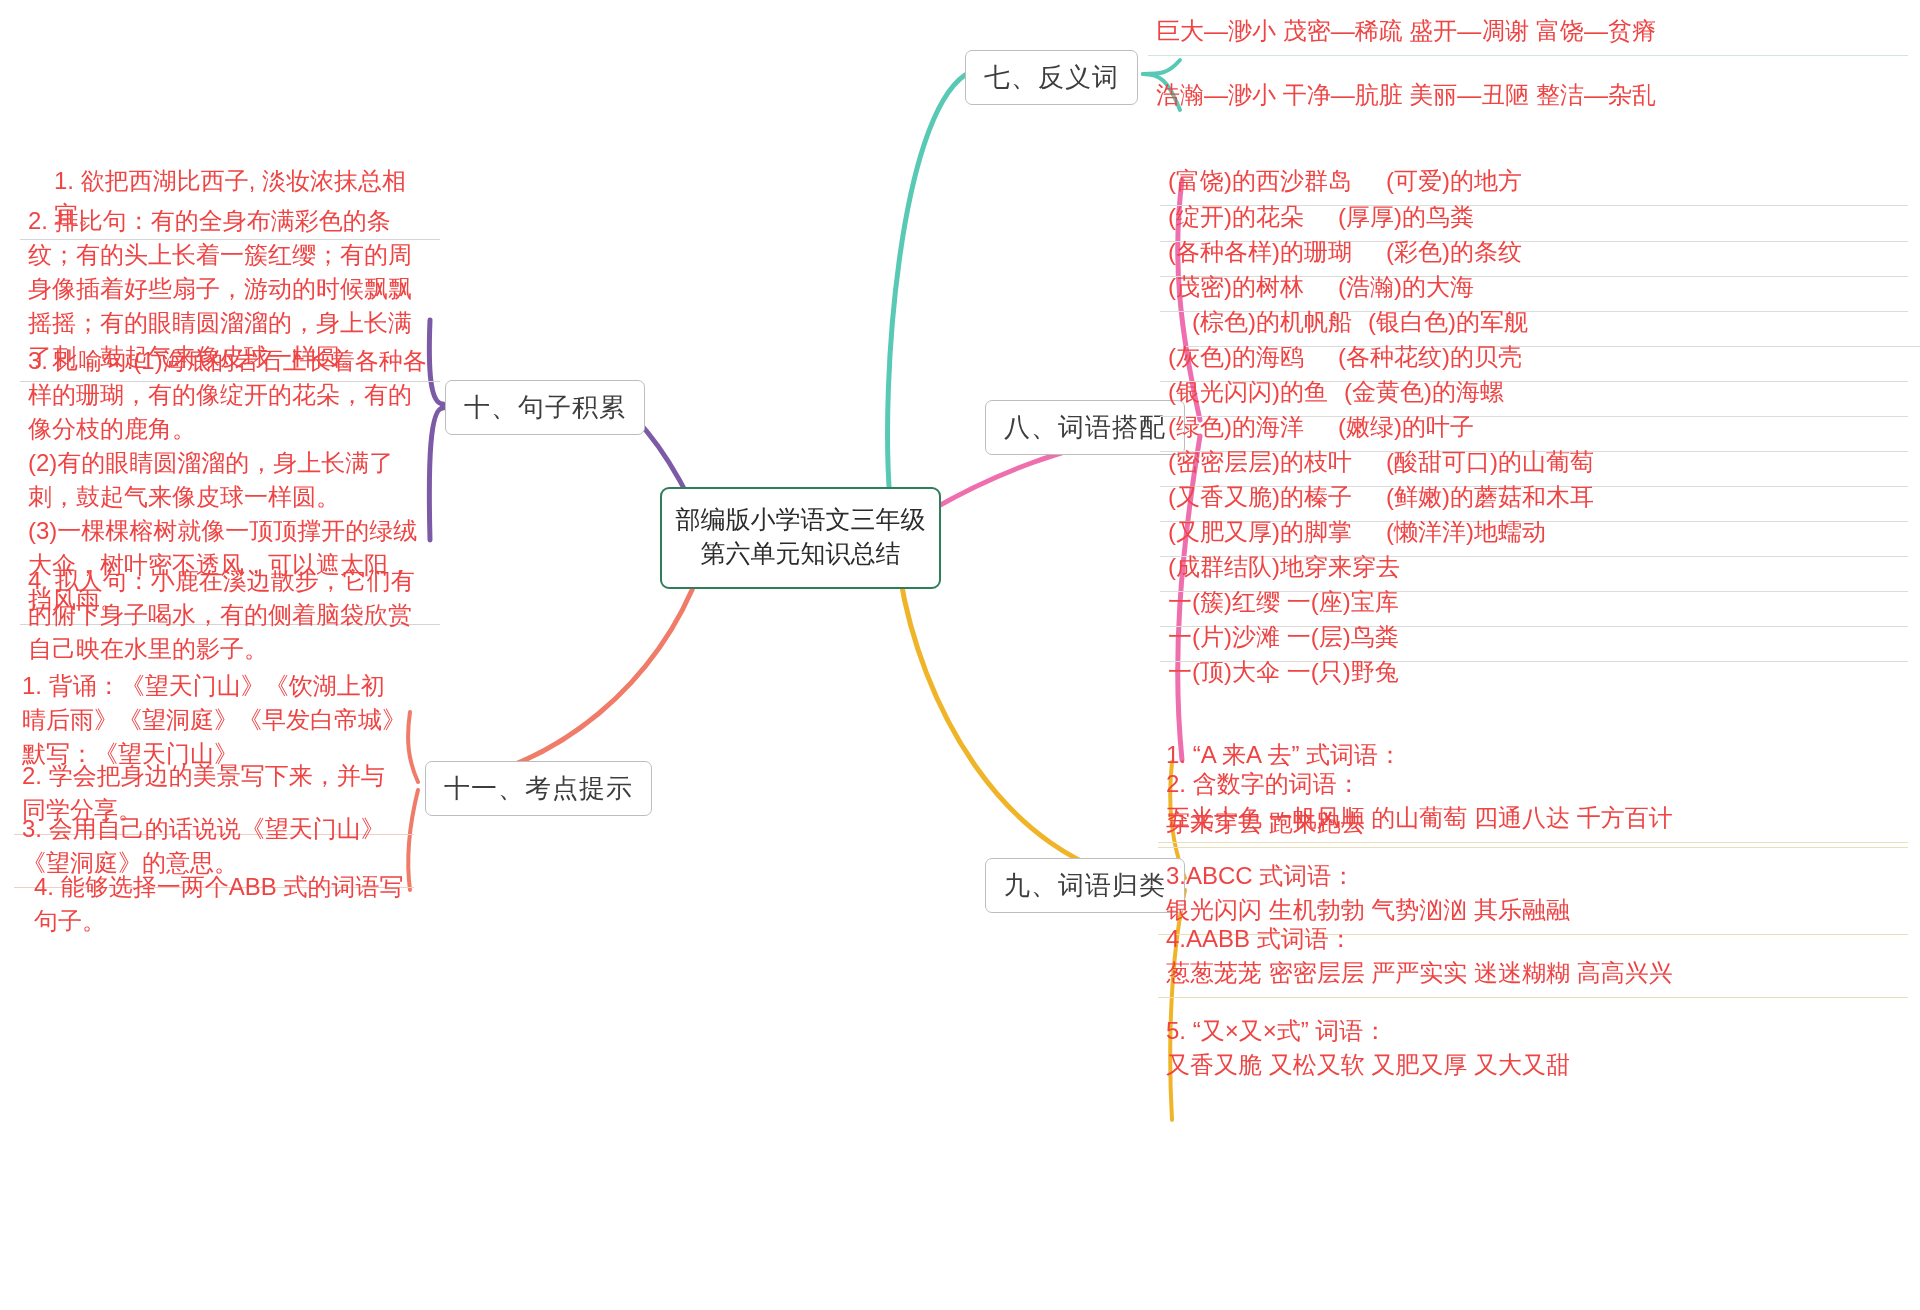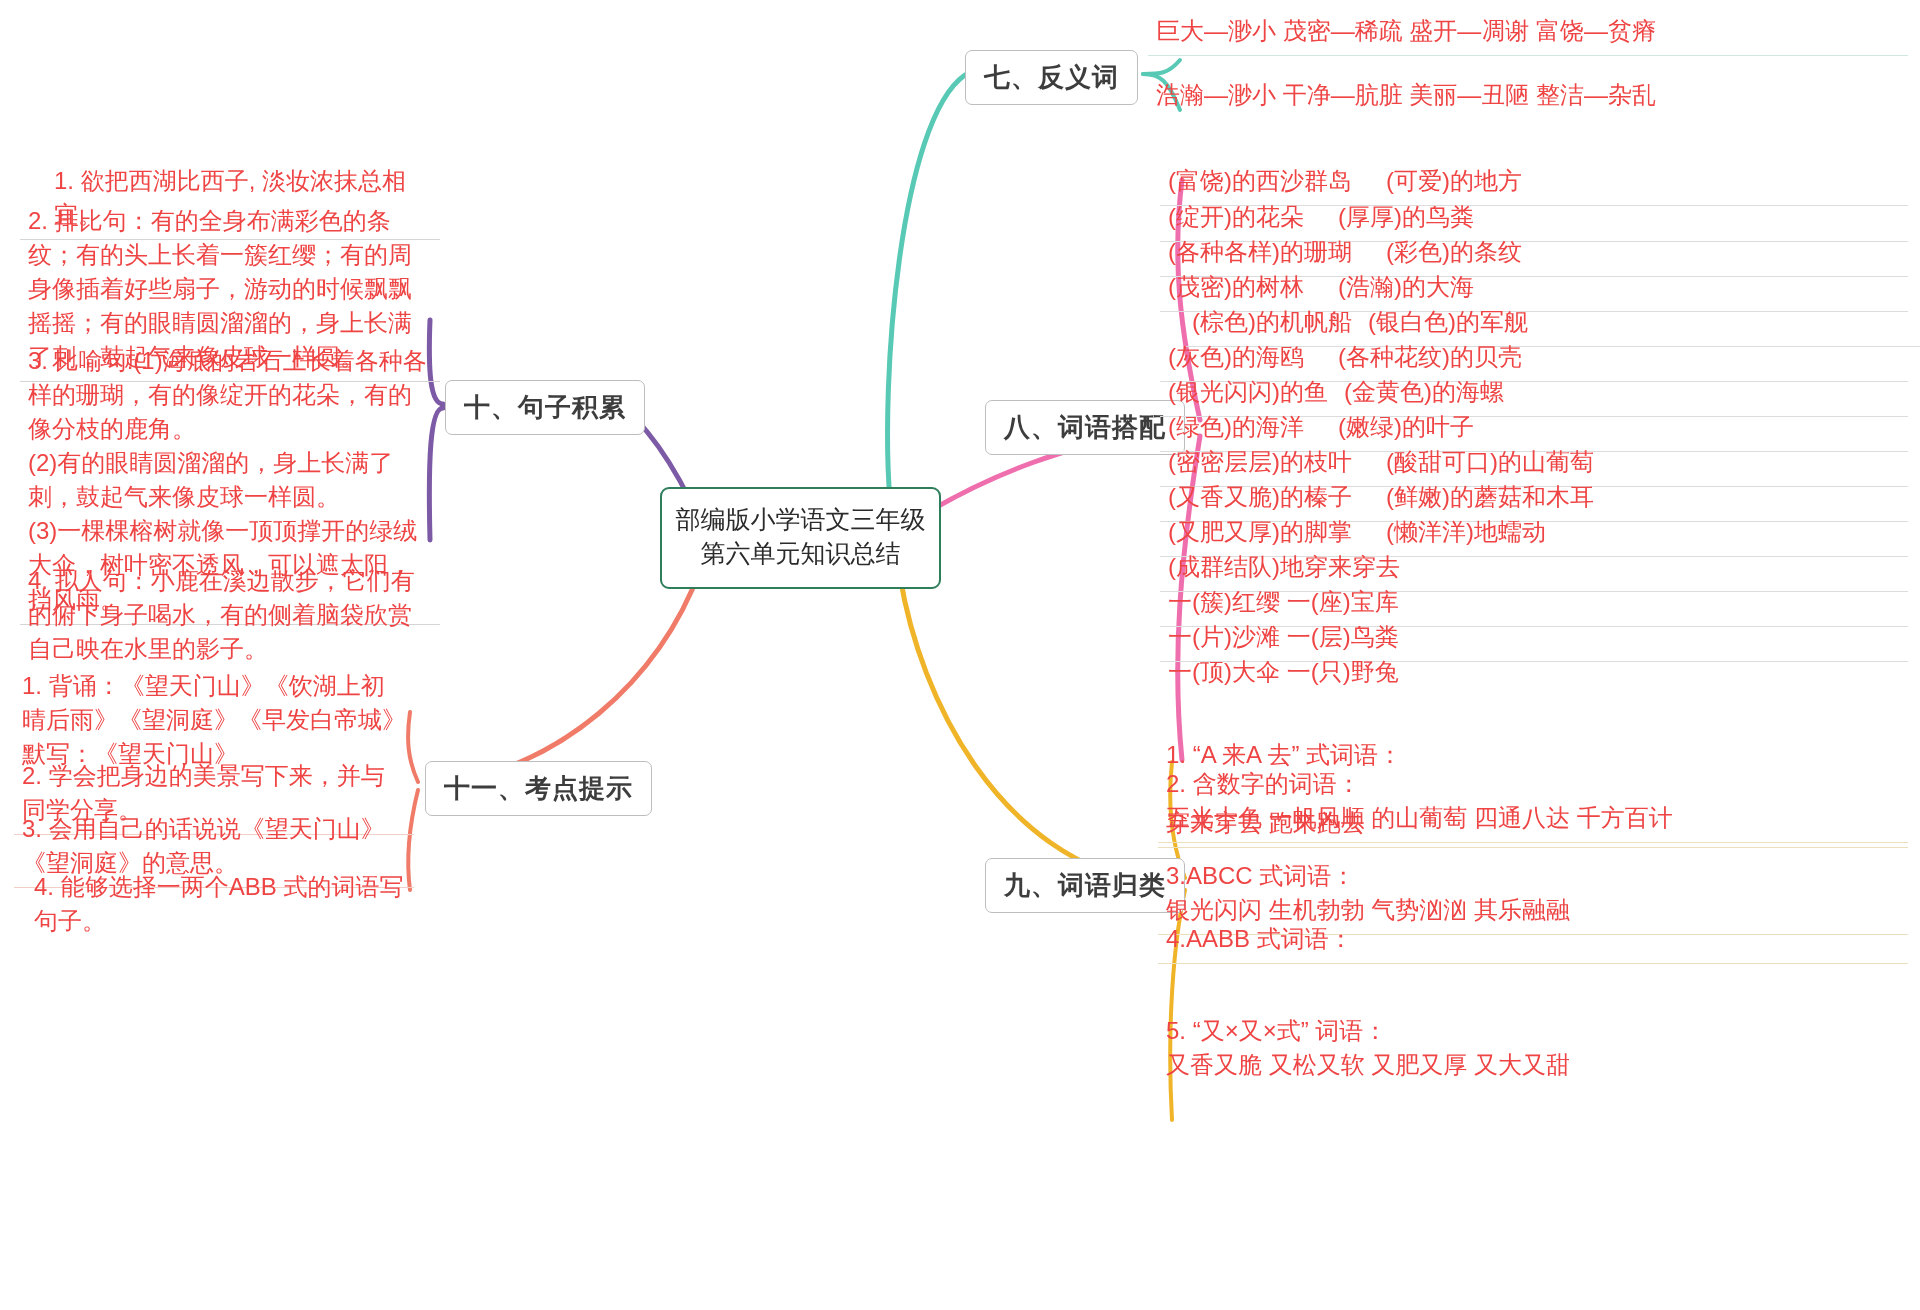--- a/index.html
+++ b/index.html
@@ -27,21 +27,20 @@
     position:absolute;
     background:#fff;
     border:1px solid #bdbdbd;
     border-radius:7px;
     padding:9px 18px;
     font-size:26px;
     letter-spacing:1px;
     color:#3d3d3d;
     white-space:nowrap;
     box-sizing:border-box;
-    font-weight:bold;
   }
   .central{
     position:absolute;
     left:660px; top:487px;
     width:281px;
     border:2px solid #2e7d5b;
     border-radius:9px;
     background:#fff;
     text-align:center;
     font-size:25px;
@@ -167,20 +166,21 @@
     <div class="leaf" style="left:1158px;top:763px;width:750px;">
       <span>2. 含数字的词语：</span><br>
       <span>五光十色 一帆风顺 的山葡萄 四通八达 千方百计</span>
     </div>
     <div class="leaf" style="left:1158px;top:855px;width:750px;">
       <span>3.ABCC 式词语：</span><br>
       <span>银光闪闪 生机勃勃 气势汹汹 其乐融融</span>
     </div>
     <div class="leaf" style="left:1158px;top:918px;width:750px;">
       <span>4.AABB 式词语：</span><br>
+      <span>葱葱茏茏 密密层层 严严实实 迷迷糊糊 高高兴兴</span>
     </div>
     <div class="leaf nb" style="left:1158px;top:1010px;width:750px;">
       <span>5. “又×又×式” 词语：</span><br>
       <span>又香又脆 又松又软 又肥又厚 又大又甜</span>
     </div>
   </div>
 
   <div class="grp-sentence">
     <div class="leaf indent" style="left:20px;top:160px;width:420px;">1. 欲把西湖比西子, 淡妆浓抹总相宜。</div>
     <div class="leaf" style="left:20px;top:200px;width:420px;">2. 排比句：有的全身布满彩色的条纹；有的头上长着一簇红缨；有的周身像插着好些扇子，游动的时候飘飘摇摇；有的眼睛圆溜溜的，身上长满了刺，鼓起气来像皮球一样圆。</div>

